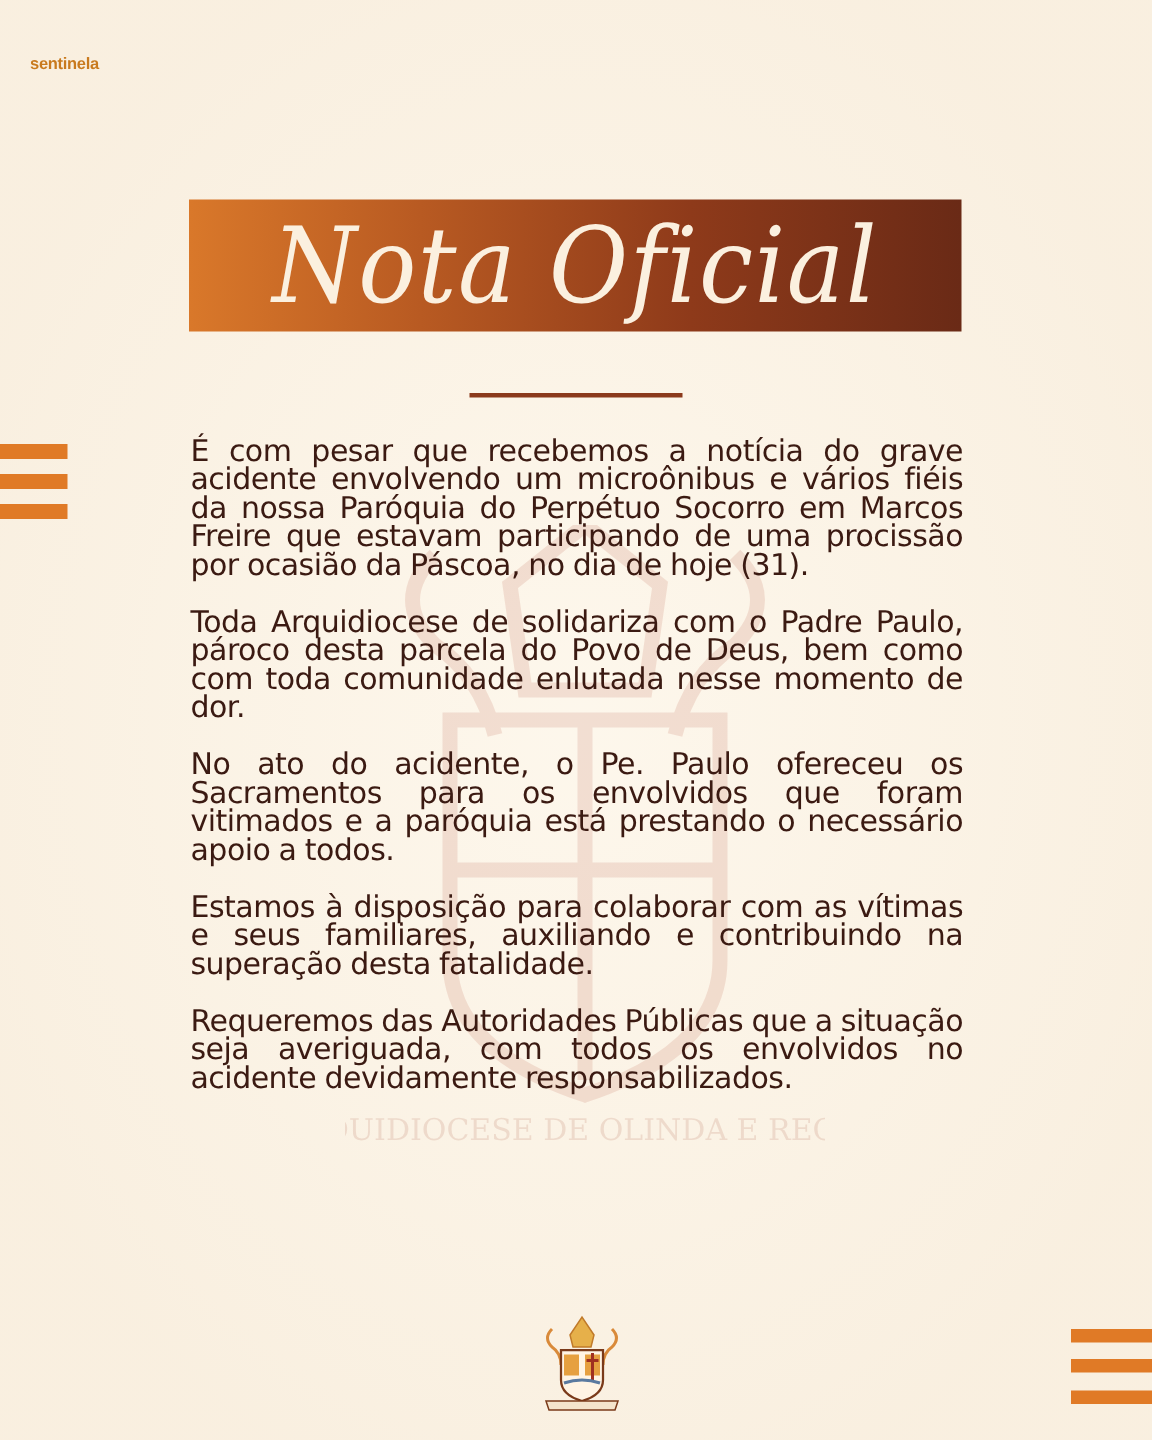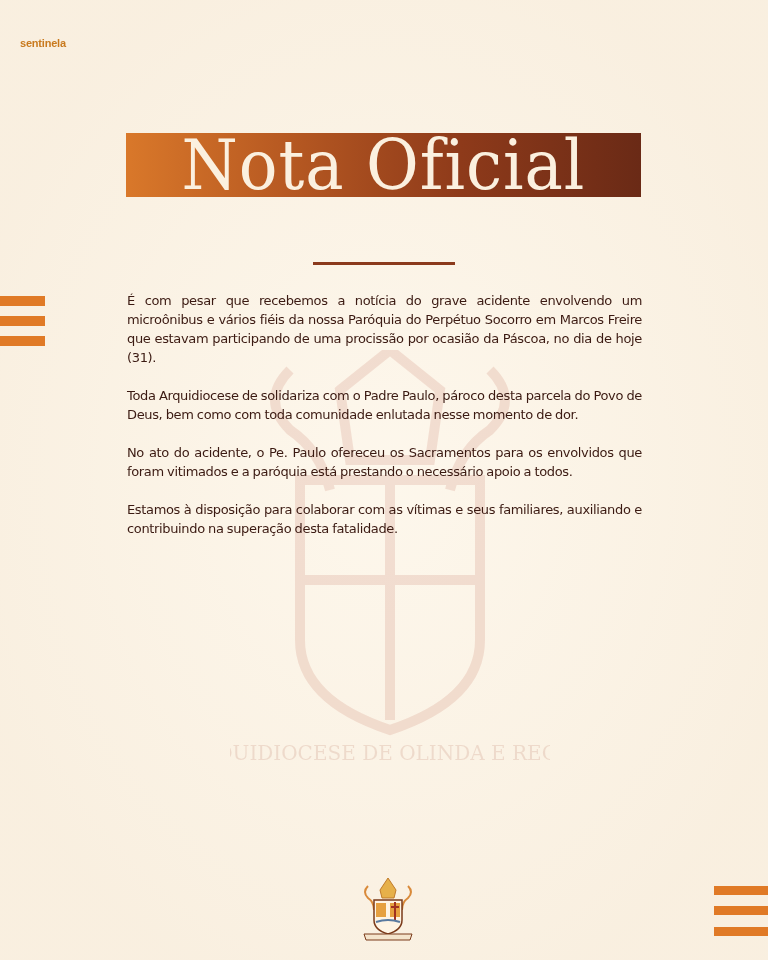--- a/index.html
+++ b/index.html
@@ -19,42 +19,42 @@
     position: absolute; left: 20px; top: 37px;
     font-family: Liberation Sans, sans-serif;
     font-weight: bold; font-size: 11px;
     color: #c97a1e; letter-spacing: -0.2px;
   }
   .watermark {
     position: absolute; left: 230px; top: 350px; width: 320px; height: 420px;
     opacity: 0.13; pointer-events: none;
   }
   .title-banner {
-    position: absolute; left: 126px; top: 133px; width: 515px; height: 64px;
+    position: absolute; left: 126px; top: 133px; width: 515px; height: 88px;
     background: linear-gradient(90deg, #d9782a 0%, #b85a22 30%, #8e3a1a 65%, #6a2a16 100%);
-    display: flex; align-items: center; justify-content: center;
+    display: flex; align-items: center; justify-content: center; font-style: italic;
   }
   .title-banner h1 {
     margin: 0; font-family: "DejaVu Serif", serif; font-weight: normal;
     font-size: 70px; color: #fbf0df; letter-spacing: 1px; line-height: 1;
     transform: scaleX(0.92);
   }
   .divider {
     position: absolute; left: 313px; top: 262px; width: 142px; height: 3px;
     background: #8b3a1c;
   }
   .bars { position: absolute; }
   .bars .bar { position: absolute; background: #e07a26; height: 10px; }
   .bars-left { left: 0; top: 296px; }
   .bars-left .bar { left: 0; width: 45px; }
   .bars-right { left: 714px; top: 886px; }
   .bars-right .bar { left: 0; width: 54px; height: 9px; }
   .content {
     position: absolute; left: 127px; top: 291px; width: 515px;
-    font-family: "DejaVu Sans", sans-serif; font-size: 13px; line-height: 19px;
+    font-family: "DejaVu Sans", sans-serif; font-size: 20px; line-height: 19px;
     color: #3b1a12;
   }
   .content p {
     margin: 0 0 19px 0; text-align: justify; text-align-last: left;
     letter-spacing: -0.35px; word-spacing: -0.5px;
   }
   .crest {
     position: absolute; left: 358px; top: 876px; width: 60px; height: 66px;
   }
 </style>
@@ -87,20 +87,21 @@
   <div class="bar" style="top:0"></div>
   <div class="bar" style="top:20px"></div>
   <div class="bar" style="top:40px"></div>
 </div>
 
 <div class="content">
   <p>É com pesar que recebemos a notícia do grave acidente envolvendo um microônibus e vários fiéis da nossa Paróquia do Perpétuo Socorro em Marcos Freire que estavam participando de uma procissão por ocasião da Páscoa, no dia de hoje (31).</p>
   <p>Toda Arquidiocese de solidariza com o Padre Paulo, pároco desta parcela do Povo de Deus, bem como com toda comunidade enlutada nesse momento de dor.</p>
   <p>No ato do acidente, o Pe. Paulo ofereceu os Sacramentos para os envolvidos que foram vitimados e a paróquia está prestando o necessário apoio a todos.</p>
   <p>Estamos à disposição para colaborar com as vítimas e seus familiares, auxiliando e contribuindo na superação desta fatalidade.</p>
+  <p>Requeremos das Autoridades Públicas que a situação seja averiguada, com todos os envolvidos no acidente devidamente responsabilizados.</p>
 </div>
 
 <svg class="crest" viewBox="0 0 60 66">
   <path d="M10 10 q-6 6 0 12 q6 4 6 12" fill="none" stroke="#d98a3a" stroke-width="2"></path>
   <path d="M50 10 q6 6 0 12 q-6 4 -6 12" fill="none" stroke="#d98a3a" stroke-width="2"></path>
   <path d="M22 14 L30 2 L38 14 L36 22 L24 22 Z" fill="#e6b04a" stroke="#c07a2a" stroke-width="1"></path>
   <path d="M16 24 L44 24 L44 44 Q44 54 30 58 Q16 54 16 44 Z" fill="#fff4e4" stroke="#7a3a1a" stroke-width="1.5"></path>
   <rect x="18" y="27" width="10" height="14" fill="#e6a040"></rect>
   <rect x="32" y="27" width="10" height="14" fill="#e6a040"></rect>
   <line x1="37" y1="26" x2="37" y2="44" stroke="#a03020" stroke-width="2"></line>

